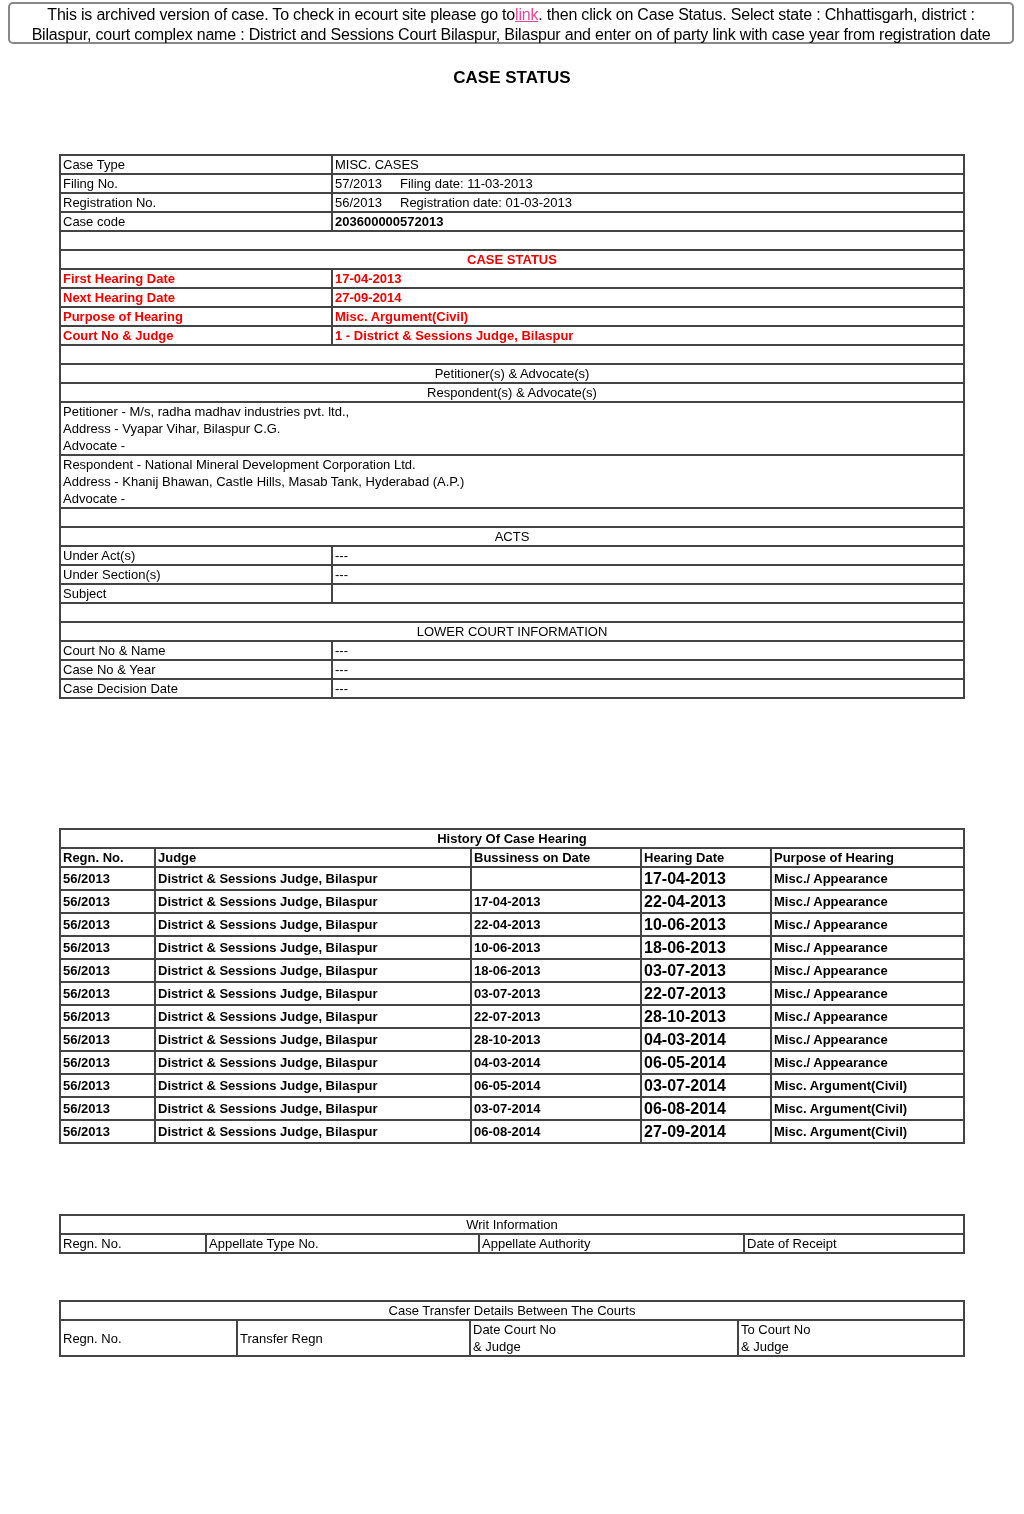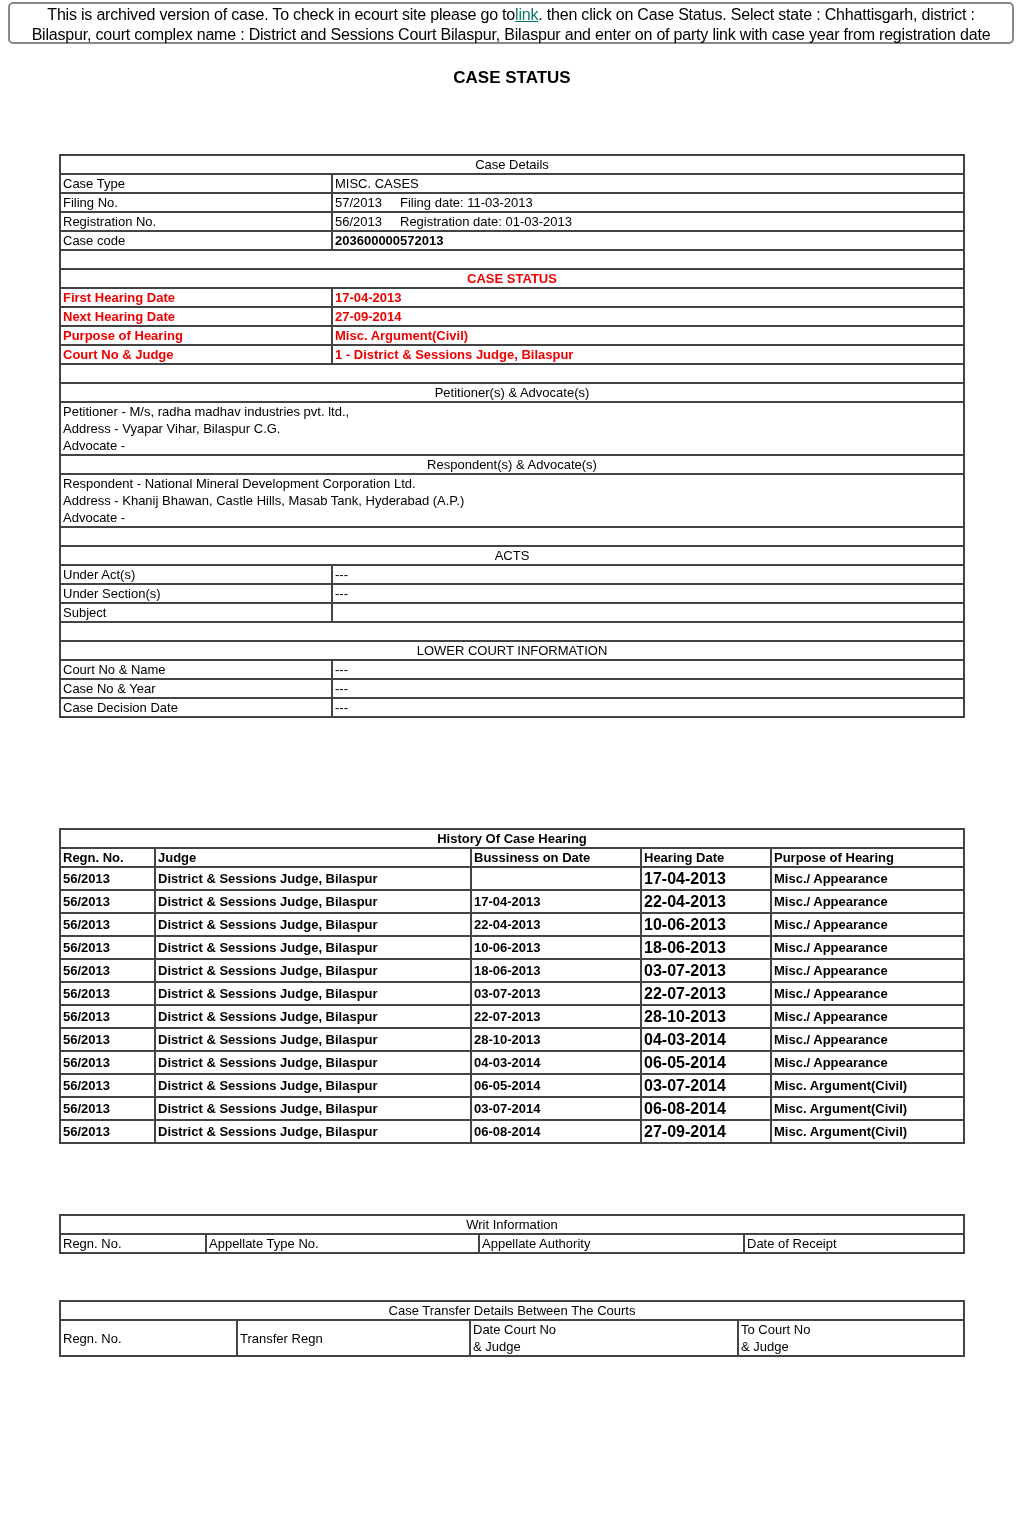--- a/index.html
+++ b/index.html
@@ -6,21 +6,21 @@
   body {
     width: 1024px; height: 1514px; position: relative; overflow: hidden;
     font-family: "Liberation Sans", sans-serif; color: #000;
   }
   .notice {
     position: absolute; left: 8px; top: 2px; width: 1006px; height: 42px;
     border: 2px solid #888; border-radius: 5px; box-sizing: border-box;
     font-size: 16px; line-height: 20px; text-align: center;
     padding-top: 1px; letter-spacing: -0.2px; white-space: nowrap;
   }
-  .notice a { color: #0f766e; text-decoration: underline; }
+  .notice a { color: #ec4899; text-decoration: underline; }
   .title {
     position: absolute; left: 0; top: 68px; width: 1024px; text-align: center;
     font-weight: bold; font-size: 17px;
   }
   table.t {
     position: absolute; left: 59px; width: 906px; border-collapse: collapse;
     font-size: 13px; table-layout: fixed;
   }
   table.t td {
     border: 2px solid #444; padding: 0 2px; height: 17px; line-height: 17px;
@@ -45,23 +45,20 @@
 </div>
 
 <div class="title">CASE STATUS</div>
 
 <table class="t" style="top:154px;">
   <colgroup>
       <col style="width:272px">
       <col>
     </colgroup>
   <tbody>
-      <tr>
-        <td colspan="2" class="hd">Case Details</td>
-      </tr>
   <tr>
     <td>Case Type</td>
     <td>MISC. CASES</td>
   </tr>
   <tr>
     <td>Filing No.</td>
     <td><span>57/2013</span><span class="sp"></span><span>Filing date: 11-03-2013</span></td>
   </tr>
   <tr>
     <td>Registration No.</td>
@@ -93,30 +90,30 @@
   <tr class="red">
     <td>Court No &amp; Judge</td>
     <td>1 - District &amp; Sessions Judge, Bilaspur</td>
   </tr>
   <tr>
         <td colspan="2" class="blank"></td>
       </tr>
 
   <tr>
         <td colspan="2" class="hd">Petitioner(s) &amp; Advocate(s)</td>
+      </tr>
+  <tr>
+        <td colspan="2" class="hd">Respondent(s) &amp; Advocate(s)</td>
       </tr>
   <tr>
         <td colspan="2" class="multi">
     <div>Petitioner - M/s, radha madhav industries pvt. ltd.,</div>
     <div>Address - Vyapar Vihar, Bilaspur C.G.</div>
     <div>Advocate -</div>
   </td>
-      </tr>
-  <tr>
-        <td colspan="2" class="hd">Respondent(s) &amp; Advocate(s)</td>
       </tr>
   <tr>
         <td colspan="2" class="multi">
     <div>Respondent - National Mineral Development Corporation Ltd.</div>
     <div>Address - Khanij Bhawan, Castle Hills, Masab Tank, Hyderabad (A.P.)</div>
     <div>Advocate -</div>
   </td>
       </tr>
   <tr>
         <td colspan="2" class="blank"></td>

